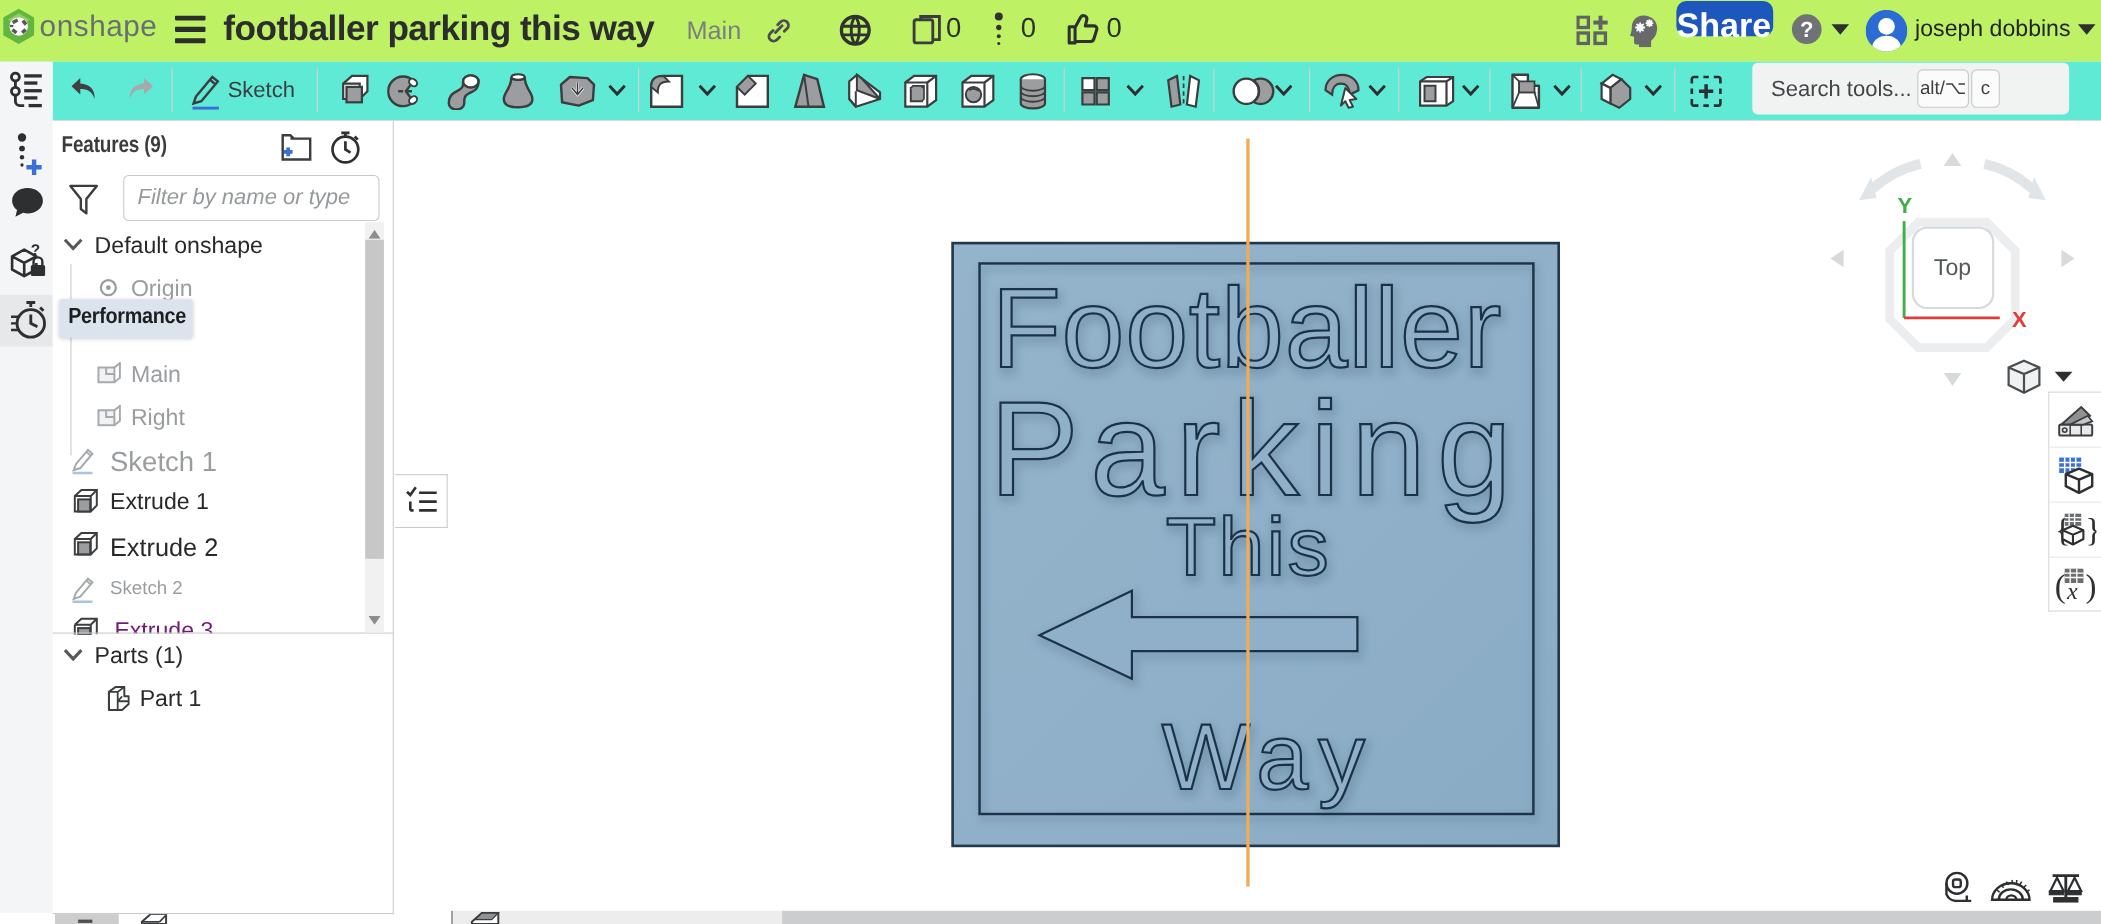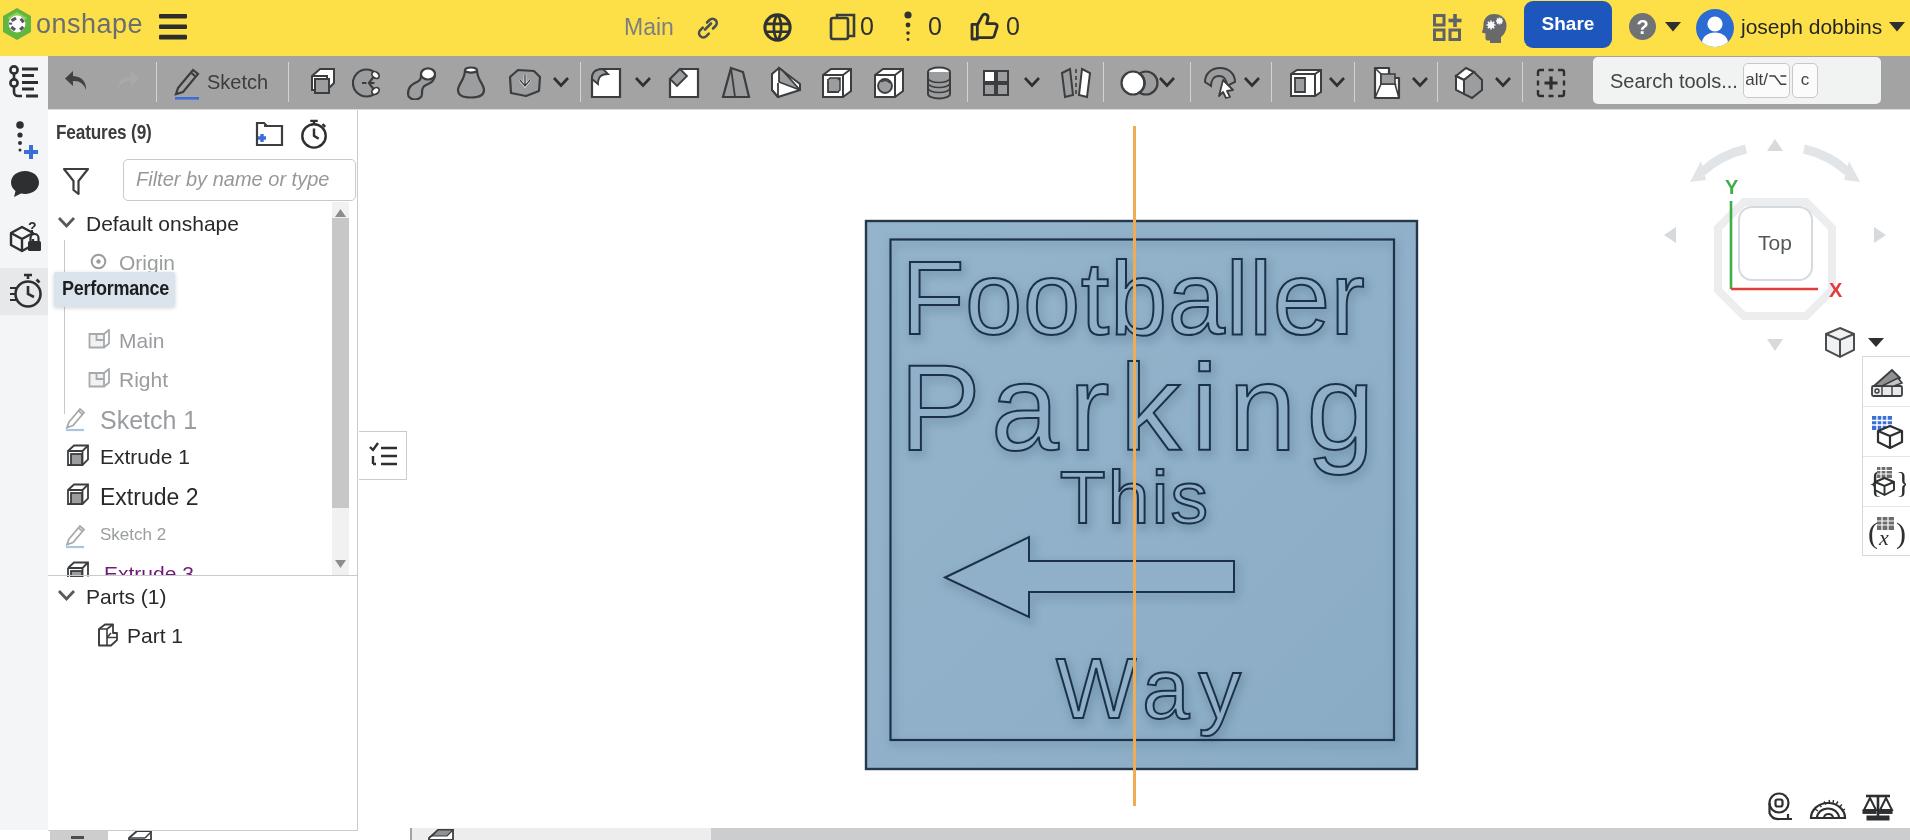--- a/index.html
+++ b/index.html
@@ -1,22 +1,22 @@
 <!DOCTYPE html>
 <html><head>
 <meta charset="utf-8">
 <style>
 * { margin:0; padding:0; box-sizing:border-box; }
 html,body { width:1910px; height:840px; overflow:hidden; background:#fff;
   font-family:"Liberation Sans", sans-serif; }
 .abs { position:absolute; }
 #page { position:relative; width:1910px; height:840px; }
 
-#topbar { position:absolute; left:0; top:0; width:1910px; height:56px; background:#fde047; }
-#toolbar { position:absolute; left:0; top:56px; width:1910px; height:54px; background:#a3a3a3; border-bottom:1px solid #d9dadb; }
+#topbar { position:absolute; left:0; top:0; width:1910px; height:56px; background:#bef264; }
+#toolbar { position:absolute; left:0; top:56px; width:1910px; height:54px; background:#5eead4; border-bottom:1px solid #d9dadb; }
 #leftstrip { position:absolute; left:0; top:56px; width:48px; height:774px; background:#f4f5f6; }
 #fpanel { position:absolute; left:48px; top:110px; width:310px; height:721px; background:#fff; border-right:1px solid #c9cccf; border-bottom:1px solid #c9cccf; }
 #canvas { position:absolute; left:359px; top:110px; width:1551px; height:718px; background:#fff; }
 #bottombar { position:absolute; left:0; top:828px; width:1910px; height:12px; background:#fff; }
 .sep { position:absolute; top:6px; width:1px; height:40px; background:#d2d3d4; }
 .caret { position:absolute; top:20px; }
 </style>
 </head>
 <body>
 <div id="page">
@@ -34,20 +34,21 @@
       </g>
     </svg>
     <div class="abs" style="left:36px;top:9px;font-size:27px;color:#696e72;letter-spacing:0.5px">onshape</div>
     <svg class="abs" style="left:159px;top:14px" width="28" height="26" viewBox="0 0 28 26">
       <g fill="#2d2d2d">
           <rect y="0" width="28" height="4.6" rx="1"></rect>
           <rect y="10.4" width="28" height="4.6" rx="1"></rect>
           <rect y="20.8" width="28" height="4.6" rx="1"></rect>
         </g>
     </svg>
+    <div class="abs" style="left:203px;top:7px;font-size:32px;font-weight:bold;color:#2b2d2e;letter-spacing:-0.5px">footballer parking this way</div>
     <div class="abs" style="left:624px;top:14px;font-size:23px;color:#7b7f83">Main</div>
     <svg class="abs" style="left:693px;top:16px" width="27" height="24" viewBox="0 0 24 24">
       <g stroke="#4c4f52" stroke-width="2.6" fill="none" stroke-linecap="round">
         <path d="M10.5 13.5 L16.5 7.5"></path>
         <path d="M12.5 6.5 L15 4 a4.2 4.2 0 0 1 6 6 L18.5 12.5"></path>
         <path d="M11.5 10.5 L9 13 a4.2 4.2 0 0 0 6 6 L17.5 16.5" transform="translate(-3.2,1.2)"></path>
       </g>
     </svg>
     <svg class="abs" style="left:763px;top:13px" width="29" height="29" viewBox="0 0 24 24">
       <circle cx="12" cy="12" r="10.4" fill="none" stroke="#2f3133" stroke-width="2.6"></circle>
@@ -90,21 +91,21 @@
         </g>
       <g fill="#67696b">
           <circle cx="10" cy="12" r="1.5"></circle>
           <circle cx="18.5" cy="8" r="1.2"></circle>
         </g>
       <g stroke="#f7f8f9" stroke-width="1.6">
           <path d="M10 7.5 v9 M5.5 12 h9 M6.8 8.8 l6.4 6.4 M13.2 8.8 l-6.4 6.4"></path>
           <path d="M18.5 4.5 v7 M15 8 h7 M16 5.5 l5 5 M21 5.5 l-5 5"></path>
         </g>
     </svg>
-    <div class="abs" style="left:1524px;top:1px;width:88px;height:47px;background:#1d56bd;border-radius:9px;color:#fff;font-size:19px;font-weight:bold;text-align:center;line-height:46px">Share</div>
+    <div class="abs" style="left:1524px;top:1px;width:88px;height:32px;background:#1d56bd;border-radius:9px;color:#fff;font-size:31px;font-weight:bold;text-align:left;line-height:46px">Share</div>
     <svg class="abs" style="left:1628px;top:12px" width="29" height="29" viewBox="0 0 29 29">
       <circle cx="14.5" cy="14.5" r="13.5" fill="#707375"></circle>
       <text x="14.5" y="21.5" font-size="20" font-weight="bold" fill="#ffffff" text-anchor="middle" font-family="Liberation Sans">?</text>
     </svg>
     <svg class="abs" style="left:1664px;top:21px" width="18" height="12" viewBox="0 0 18 12">
         <path d="M1 1 L9 10.5 L17 1 Z" fill="#2d2f31"></path>
       </svg>
     <svg class="abs" style="left:1696px;top:9px" width="38" height="38" viewBox="0 0 38 38">
       <defs>
           <clipPath id="avc">
@@ -468,21 +469,21 @@
       <g fill="none" stroke="#2d2f31" stroke-width="2.6">
         <circle cx="16" cy="18" r="12.5"></circle>
         <path d="M16 10 V18 L21 21"></path>
         <path d="M12 2 H20 M16 2 V5.5"></path>
         <path d="M25 5.5 L28 8.5"></path>
       </g>
     </svg>
     <svg class="abs" style="left:14px;top:57px" width="28" height="30" viewBox="0 0 28 30">
       <path d="M2 2 H26 L16.5 14 V27 L11.5 23 V14 Z" fill="none" stroke="#3b3d3f" stroke-width="2.2" stroke-linejoin="round"></path>
     </svg>
-    <div class="abs" style="left:75px;top:49px;width:233px;height:42px;border:1px solid #c7cacc;border-radius:5px;background:#fff">
+    <div class="abs" style="left:64px;top:49px;width:233px;height:42px;border:1px solid #c7cacc;border-radius:5px;background:#fff">
       <span style="position:absolute;left:12px;top:8px;font-size:20px;font-style:italic;color:#96999b">Filter by name or type</span>
     </div>
     <svg class="abs" style="left:9px;top:106px" width="19" height="13" viewBox="0 0 19 13">
         <path d="M2 2 L9.5 10 L17 2" fill="none" stroke="#57595b" stroke-width="2.8"></path>
       </svg>
     <div class="abs" style="left:38px;top:102px;font-size:21px;color:#28292b">Default onshape</div>
     <div class="abs" style="left:16px;top:130px;width:1px;height:174px;background:#c6c9cb"></div>
     <svg class="abs" style="left:42px;top:143px" width="17" height="17" viewBox="0 0 17 17">
       <circle cx="8.5" cy="8.5" r="6.8" fill="none" stroke="#9a9da0" stroke-width="2"></circle>
         <circle cx="8.5" cy="8.5" r="2.2" fill="#9a9da0"></circle>

